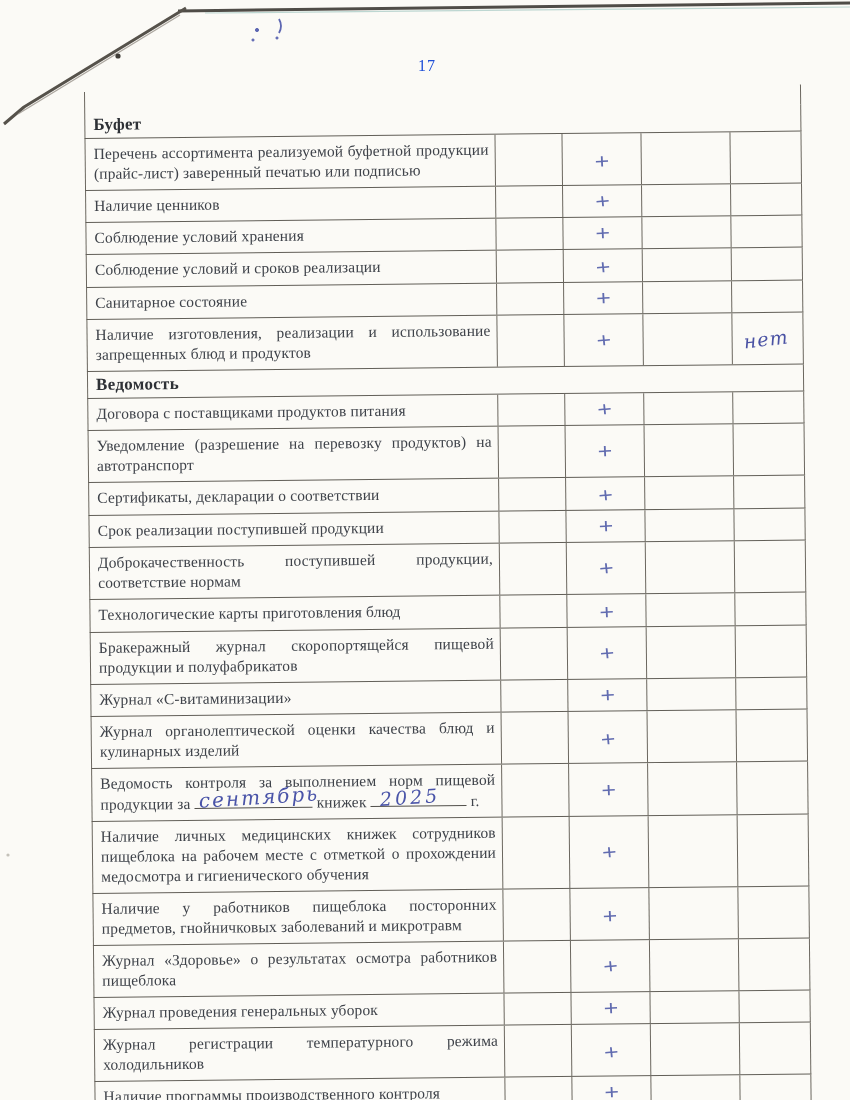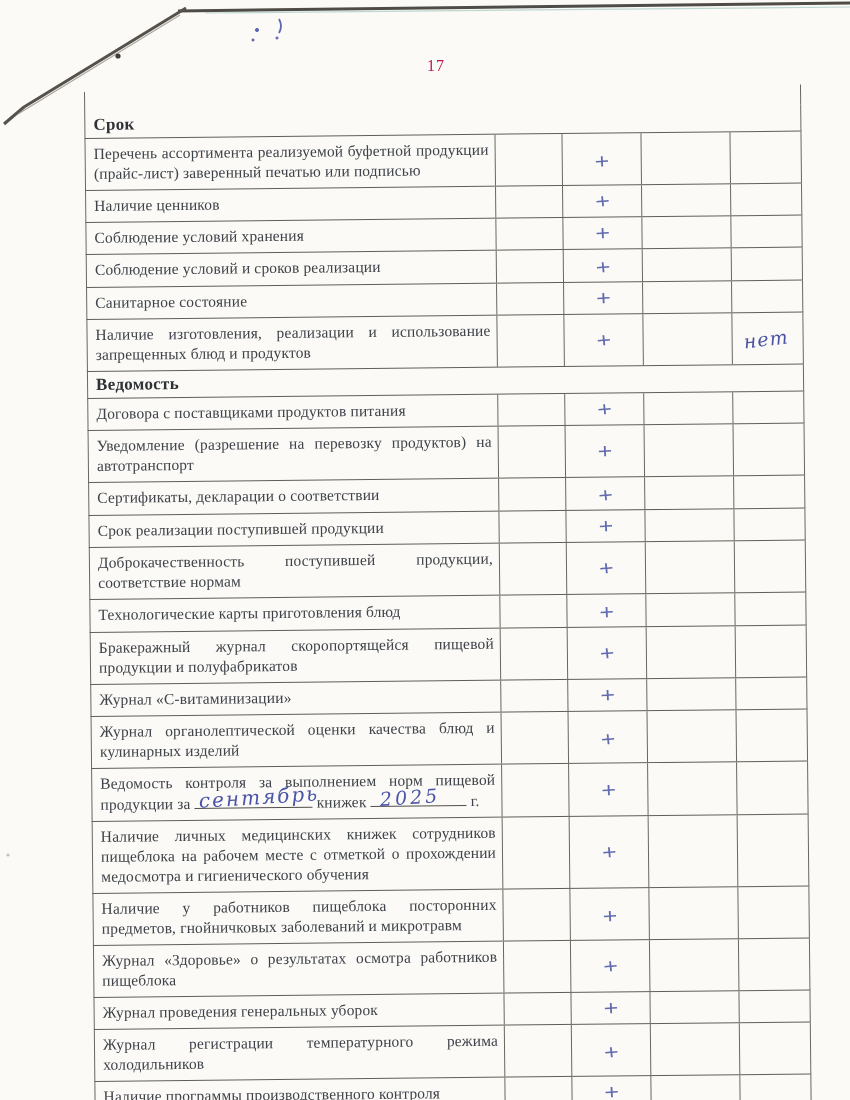--- a/index.html
+++ b/index.html
@@ -6,22 +6,22 @@
   body{
     width:850px;height:1100px;
     background:#fbfaf6;
     overflow:hidden;
     position:relative;
     font-family:"Liberation Serif", serif;
   }
   .page{position:absolute;inset:0;}
   .artifacts{position:absolute;top:0;left:0;width:850px;height:1100px;z-index:6;pointer-events:none;}
   .page-number{
-    position:absolute;top:57px;left:427px;
-    font-size:16px;color:#be185d;letter-spacing:1px;z-index:2;
+    position:absolute;top:57px;left:418px;
+    font-size:16px;color:#1d4ed8;letter-spacing:1px;z-index:2;
   }
   .table-wrap{
     position:absolute;left:84px;top:92px;width:717px;
     transform:rotate(-0.6deg);transform-origin:0 0;
     z-index:1;
   }
   .stub-row{
     height:20px;
     border-left:1.5px solid #6b675f;border-right:1.5px solid #6b675f;
   }
@@ -103,21 +103,21 @@
       <circle cx="277" cy="38" r="1.1"></circle>
     </g>
     <circle cx="8" cy="855" r="1.6" fill="#b7b3aa" opacity="0.8"></circle>
   </svg>
 
   <div class="page-number">17</div>
 
   <div class="table-wrap">
     <div class="stub-row"></div>
 
-  <div class="section-row"><span>Срок</span></div>
+  <div class="section-row"><span>Буфет</span></div>
       <div class="row">
         <div class="cell text-cell">Перечень ассортимента реализуемой буфетной продукции (прайс-лист) заверенный печатью или подписью</div>
         <div class="cell mark-cell c1"></div>
         <div class="cell mark-cell c2">
           <span class="plus">+</span>
         </div>
         <div class="cell mark-cell c3"></div>
         <div class="cell mark-cell c4"></div>
       </div>
       <div class="row">

